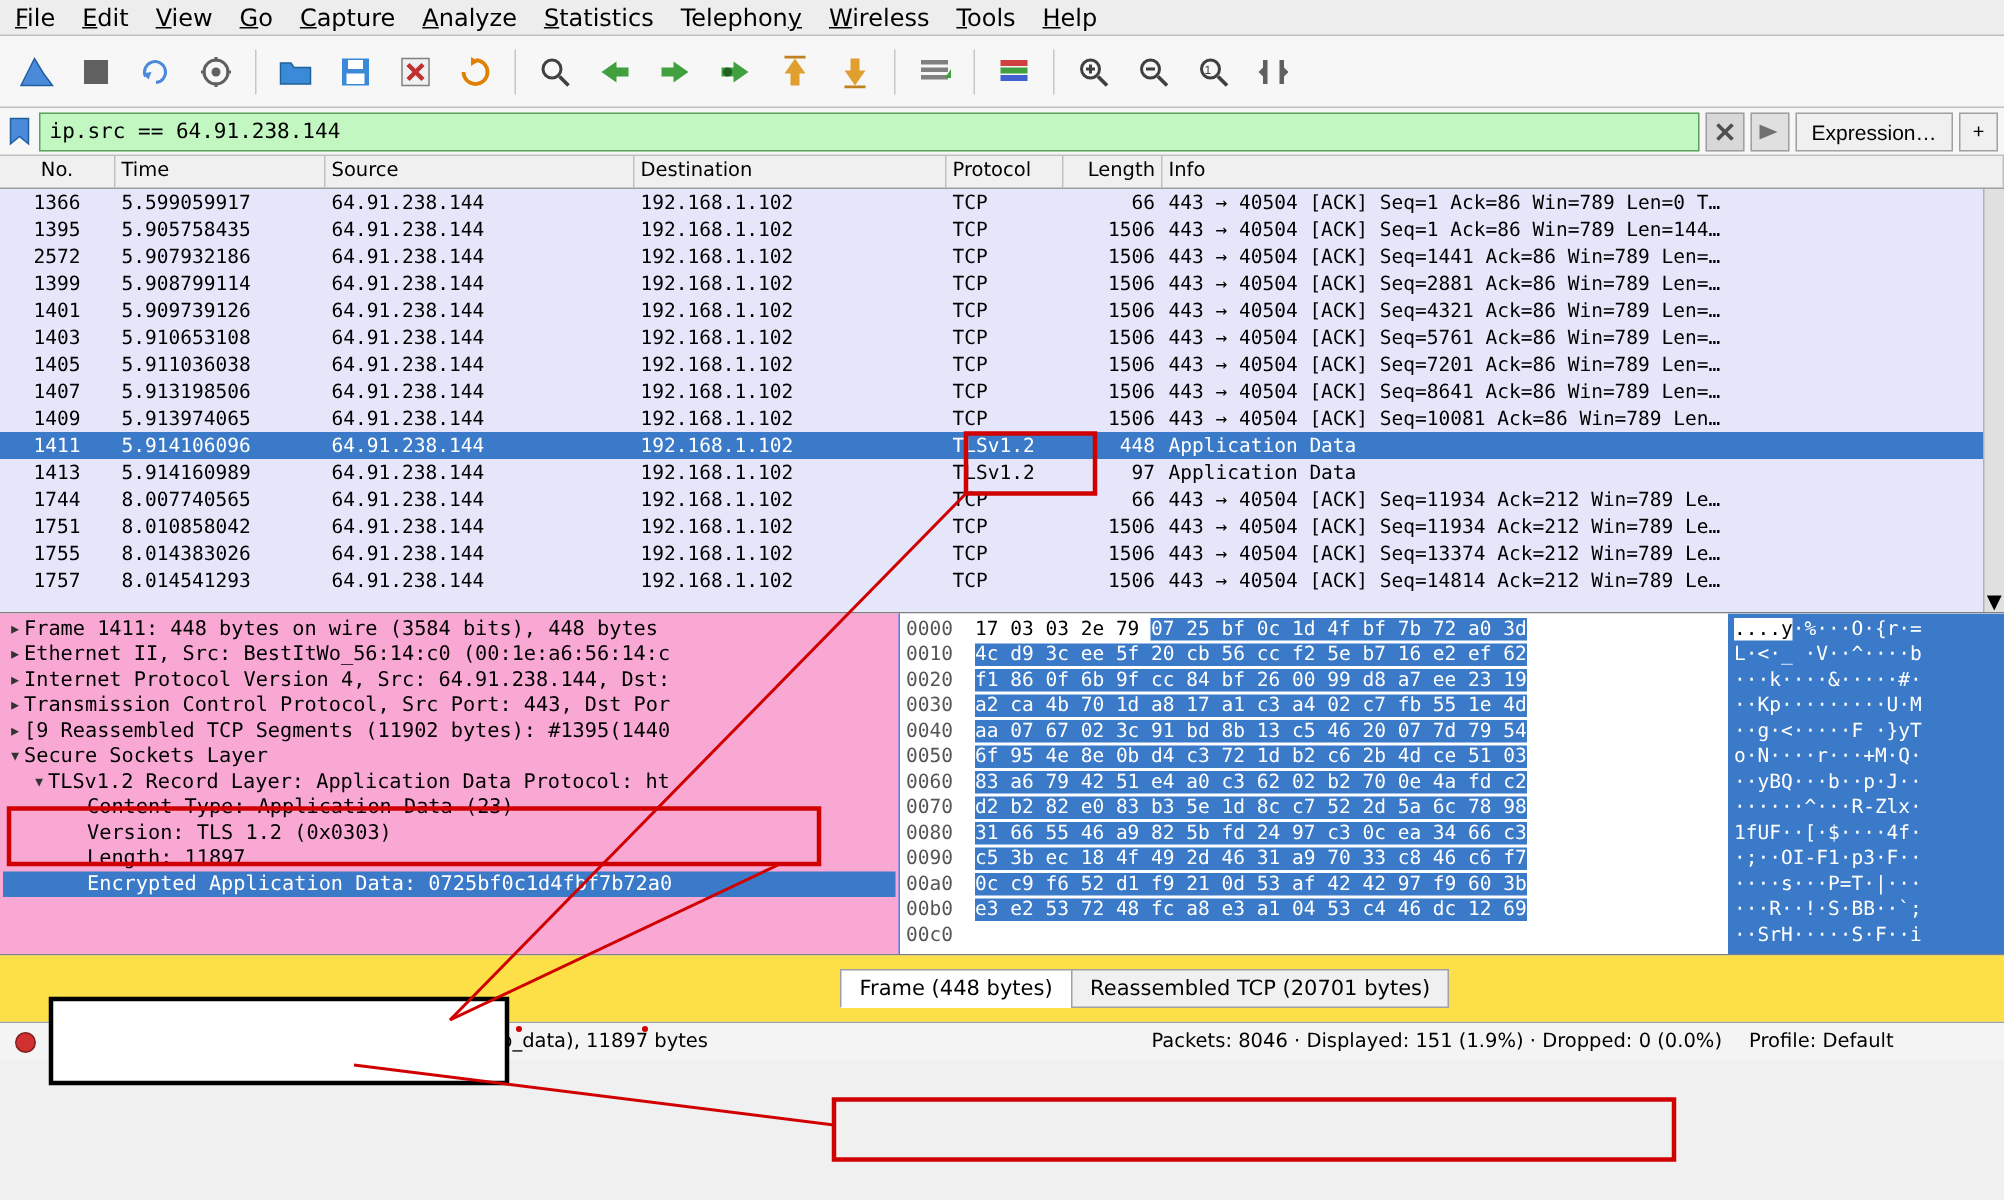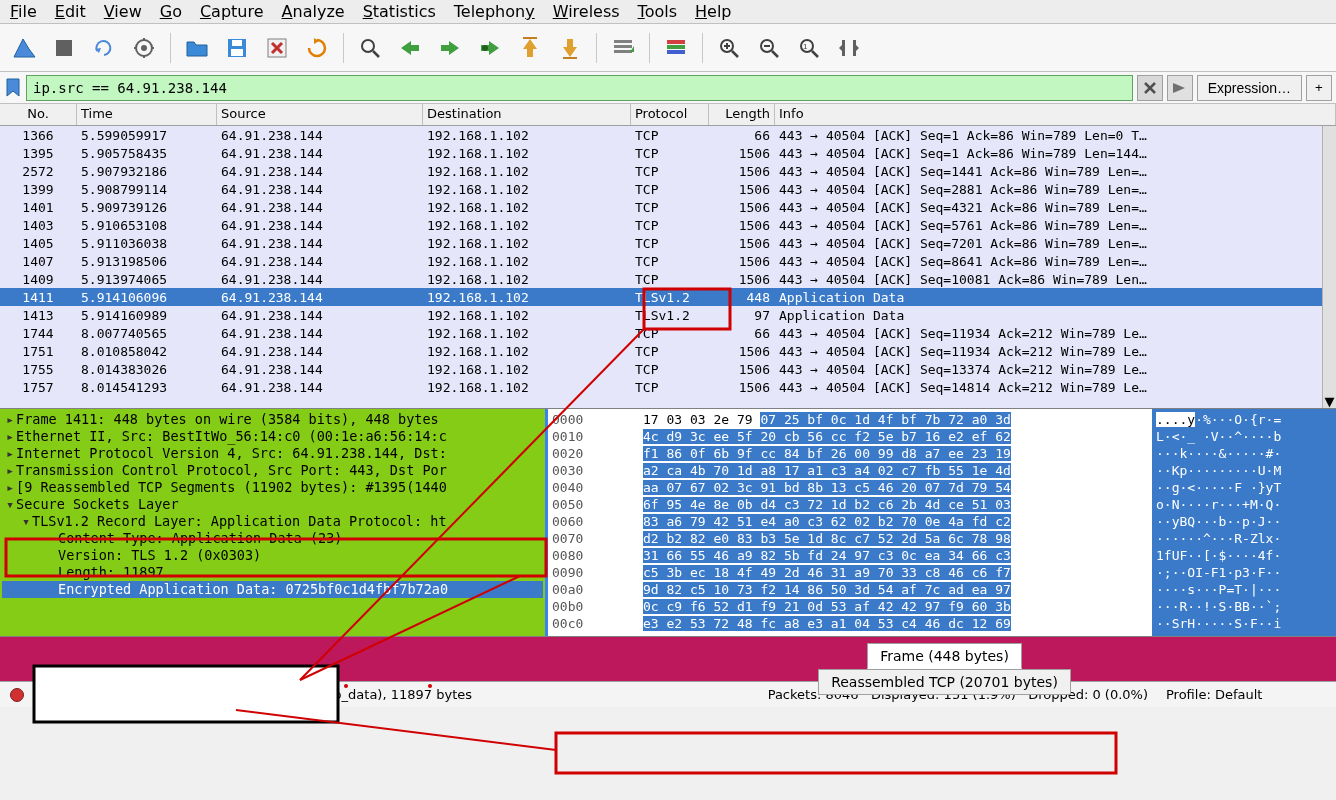--- a/index.html
+++ b/index.html
@@ -126,61 +126,60 @@
   .pl-row.selected .col { color:#fff; }
   .pl-row .col { border-right:1px solid transparent; }
   
   .mid {
     flex:0 0 228px;
     display:flex;
     border-bottom:1px solid #808080;
     background:#fff;
   }
   .details {
-    width:548px;
+    width:600px;
     overflow:auto;
-    border-right:3px solid #3b82f6;
+    border-right:1px solid #3b82f6;
     font-family:"DejaVu Sans Mono","Liberation Mono",monospace;
     font-size:13.5px;
     line-height:17px;
     padding:2px 2px;
     position:relative;
-    background:#84cc16;
+    background:#f9a8d4;
   }
   .tree-row { white-space:nowrap; padding-left:2px; }
   .tree-row.sel { background:#3a7ac8; color:#fff; }
   .caret { display:inline-block; width:12px; text-align:center; color:#333; }
   .hex {
     flex:1;
     overflow:hidden;
     font-family:"DejaVu Sans Mono","Liberation Mono",monospace;
     font-size:13px;
     line-height:17px;
     background:#fff;
     position:relative;
     display:flex;
   }
   .hex-offsets { width:48px; color:#555; padding:2px 4px; }
-  .hex-bytes { flex:1; padding:2px 2px;margin-left:45px; }
+  .hex-bytes { flex:1; padding:2px 2px; }
   .hex-bytes .hl { background:#3a7ac8; color:#fff; }
   .hex-ascii {
     width:184px; padding:2px 4px;
     background:#3a7ac8; color:#fff;
     overflow:hidden; white-space:pre;
   }
   .hex-ascii .plain { background:#fff; color:#000; }
   
   .hextabs {
     display:flex;
     align-items:center;
     padding:6px 8px 6px 560px;
     height:44px;
     position:relative;
-    background:#be185d;
-    flex-direction:column;
+    background:#fde047;
   }
   .hextab {
     border:1px solid #a0a0a0;
     padding:4px 12px;
     background:#f0f0f0;
     margin-right:-1px;
     cursor:pointer;
     font-size:14px;
   }
   .hextab.active { background:#fff; border-bottom:1px solid #fff; }
@@ -578,21 +577,20 @@
         <div><span>17 03 03 2e 79 </span><span class="hl">07 25 bf  0c 1d 4f bf 7b 72 a0 3d</span></div>
         <div><span class="hl">4c d9 3c ee 5f 20 cb 56  cc f2 5e b7 16 e2 ef 62</span></div>
         <div><span class="hl">f1 86 0f 6b 9f cc 84 bf  26 00 99 d8 a7 ee 23 19</span></div>
         <div><span class="hl">a2 ca 4b 70 1d a8 17 a1  c3 a4 02 c7 fb 55 1e 4d</span></div>
         <div><span class="hl">aa 07 67 02 3c 91 bd 8b  13 c5 46 20 07 7d 79 54</span></div>
         <div><span class="hl">6f 95 4e 8e 0b d4 c3 72  1d b2 c6 2b 4d ce 51 03</span></div>
         <div><span class="hl">83 a6 79 42 51 e4 a0 c3  62 02 b2 70 0e 4a fd c2</span></div>
         <div><span class="hl">d2 b2 82 e0 83 b3 5e 1d  8c c7 52 2d 5a 6c 78 98</span></div>
         <div><span class="hl">31 66 55 46 a9 82 5b fd  24 97 c3 0c ea 34 66 c3</span></div>
         <div><span class="hl">c5 3b ec 18 4f 49 2d 46  31 a9 70 33 c8 46 c6 f7</span></div>
-        <div><span class="hl">9d 82 c5 10 73 f2 14 86  50 3d 54 af 7c ad ea 97</span></div>
         <div><span class="hl">0c c9 f6 52 d1 f9 21 0d  53 af 42 42 97 f9 60 3b</span></div>
         <div><span class="hl">e3 e2 53 72 48 fc a8 e3  a1 04 53 c4 46 dc 12 69</span></div>
       </div>
     <div class="hex-ascii" id="hex-ascii"><div><span class="plain">....y</span><span>·%···O·{r·=</span></div><div><span>L·&lt;·_ ·V··^····b</span></div><div><span>···k····&amp;·····#·</span></div><div><span>··Kp·········U·M</span></div><div><span>··g·&lt;·····F ·}yT</span></div><div><span>o·N····r···+M·Q·</span></div><div><span>··yBQ···b··p·J··</span></div><div><span>······^···R-Zlx·</span></div><div><span>1fUF··[·$····4f·</span></div><div><span>·;··OI-F1·p3·F··</span></div><div><span>····s···P=T·|···</span></div><div><span>···R··!·S·BB··`;</span></div><div><span>··SrH·····S·F··i</span></div></div>
   </div>
 </div>
 
 <div class="hextabs">
   <div class="hextab active">Frame (448 bytes)</div>
   <div class="hextab">Reassembled TCP (20701 bytes)</div>

